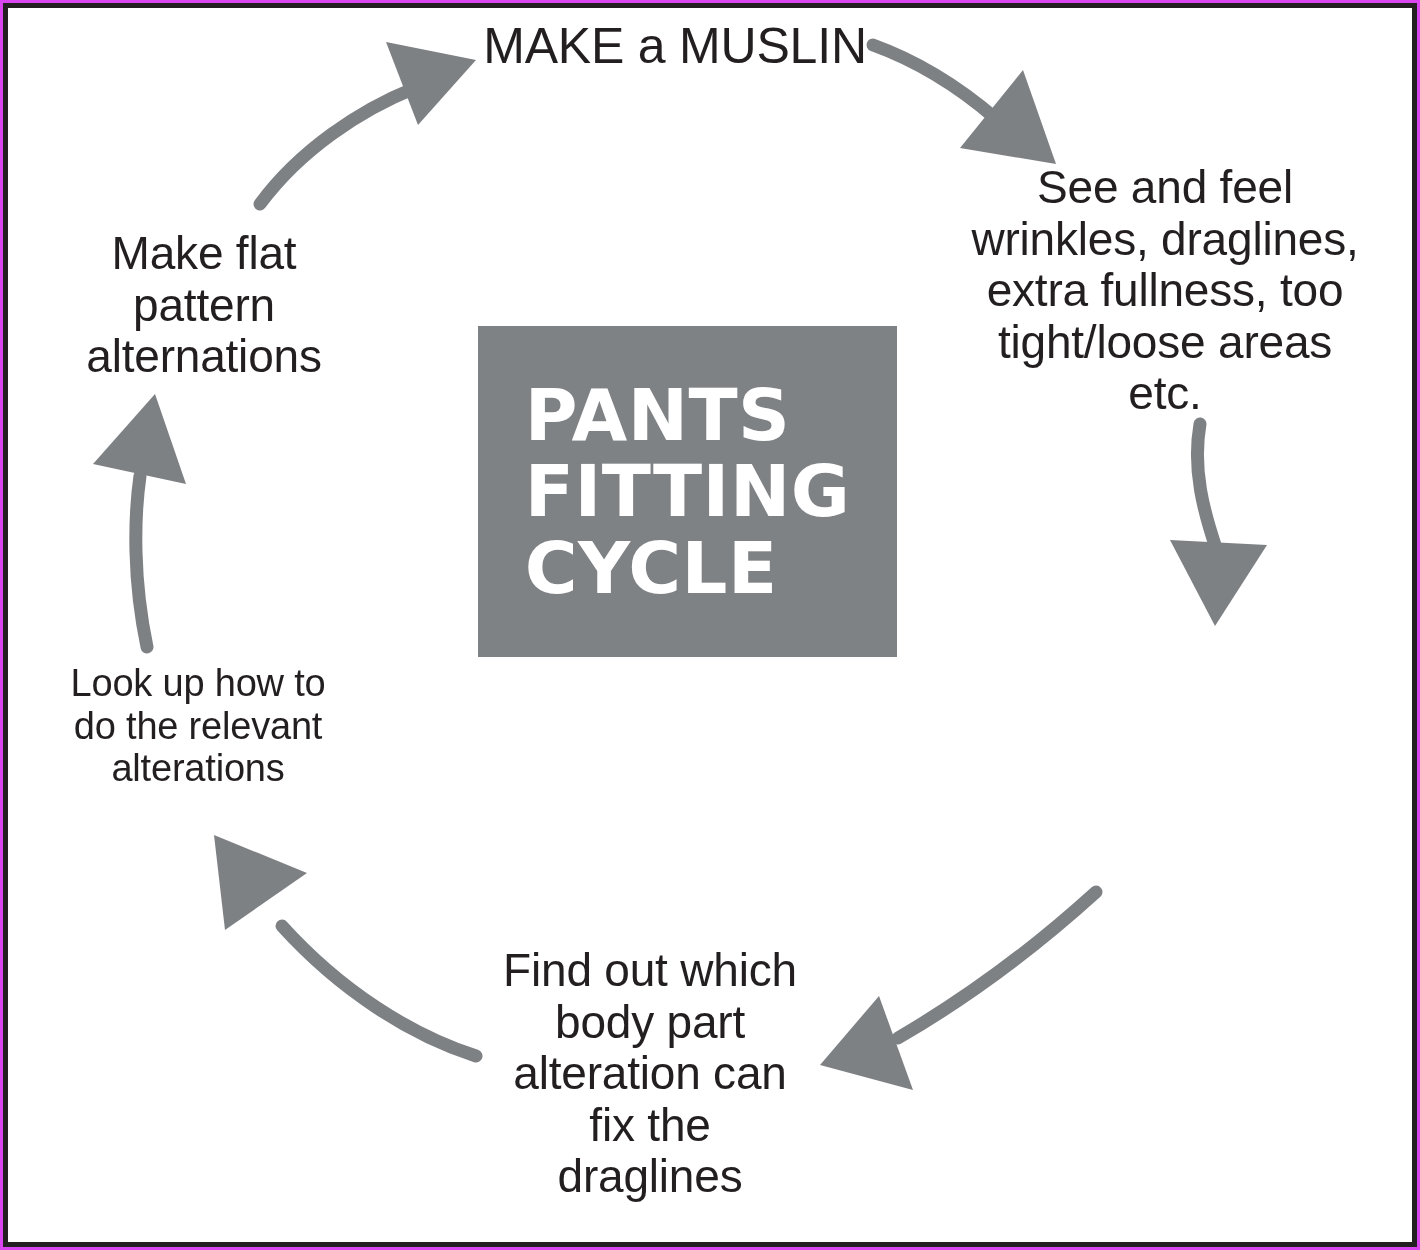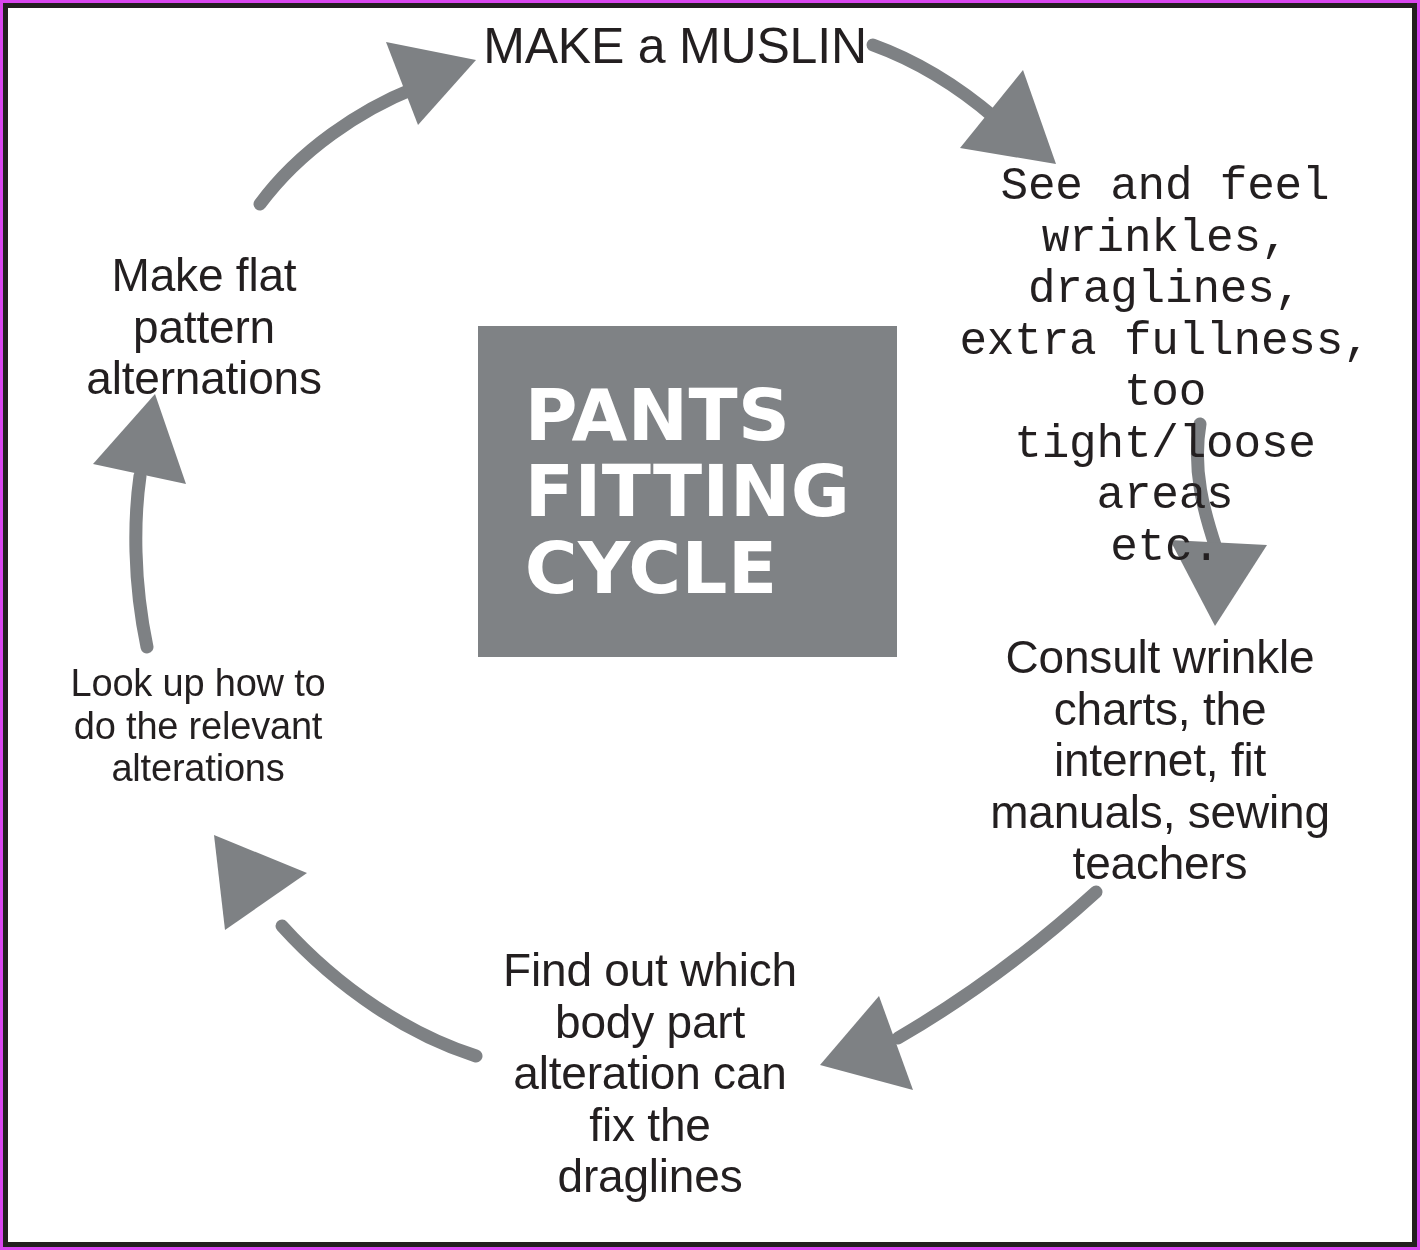--- a/index.html
+++ b/index.html
@@ -46,21 +46,20 @@
     left: 430px;
     top: 18px;
     width: 490px;
     font-size: 50px;
   }
   #node-see-feel {
     left: 940px;
     top: 162px;
     width: 450px;
     font-size: 46px;
-    font-family: Liberation Mono, monospace;
   }
   #node-consult {
     left: 945px;
     top: 632px;
     width: 430px;
     font-size: 46px;
   }
   #node-find-out {
     left: 470px;
     top: 945px;
@@ -71,21 +70,20 @@
     left: 8px;
     top: 662px;
     width: 380px;
     font-size: 38px;
   }
   #node-make-flat {
     left: 48px;
     top: 228px;
     width: 312px;
     font-size: 46px;
-    margin-top: 22px;
   }
   #center-box {
     position: absolute;
     left: 478px;
     top: 326px;
     width: 419px;
     height: 331px;
     background: #7f8285;
     display: flex;
     align-items: center;
@@ -143,25 +141,20 @@
   </svg>
 
   <div class="node" id="node-make-muslin">MAKE a MUSLIN</div>
 
   <div class="node" id="node-see-feel">See and feel
 wrinkles, draglines,
 extra fullness, too
 tight/loose areas
 etc.</div>
 
-  <div class="node" id="node-consult">Consult wrinkle
-charts, the
-internet, fit
-manuals, sewing
-teachers</div>
 
   <div class="node" id="node-find-out">Find out which
 body part
 alteration can
 fix the
 draglines</div>
 
   <div class="node" id="node-look-up">Look up how to
 do the relevant
 alterations</div>

